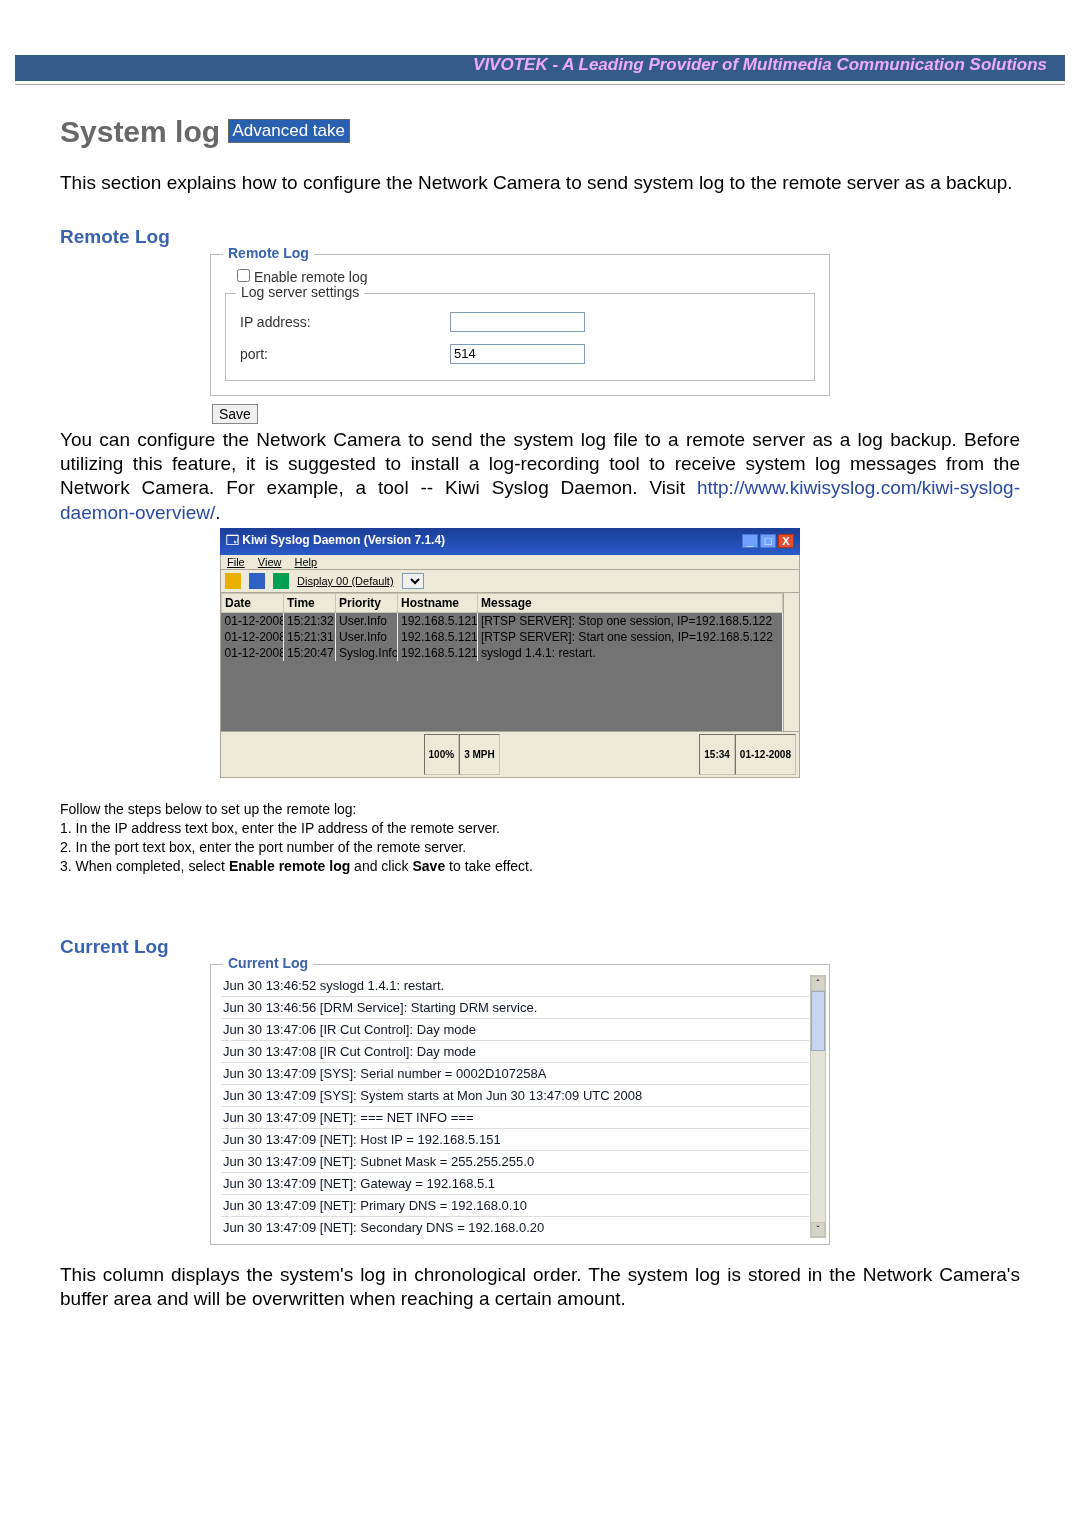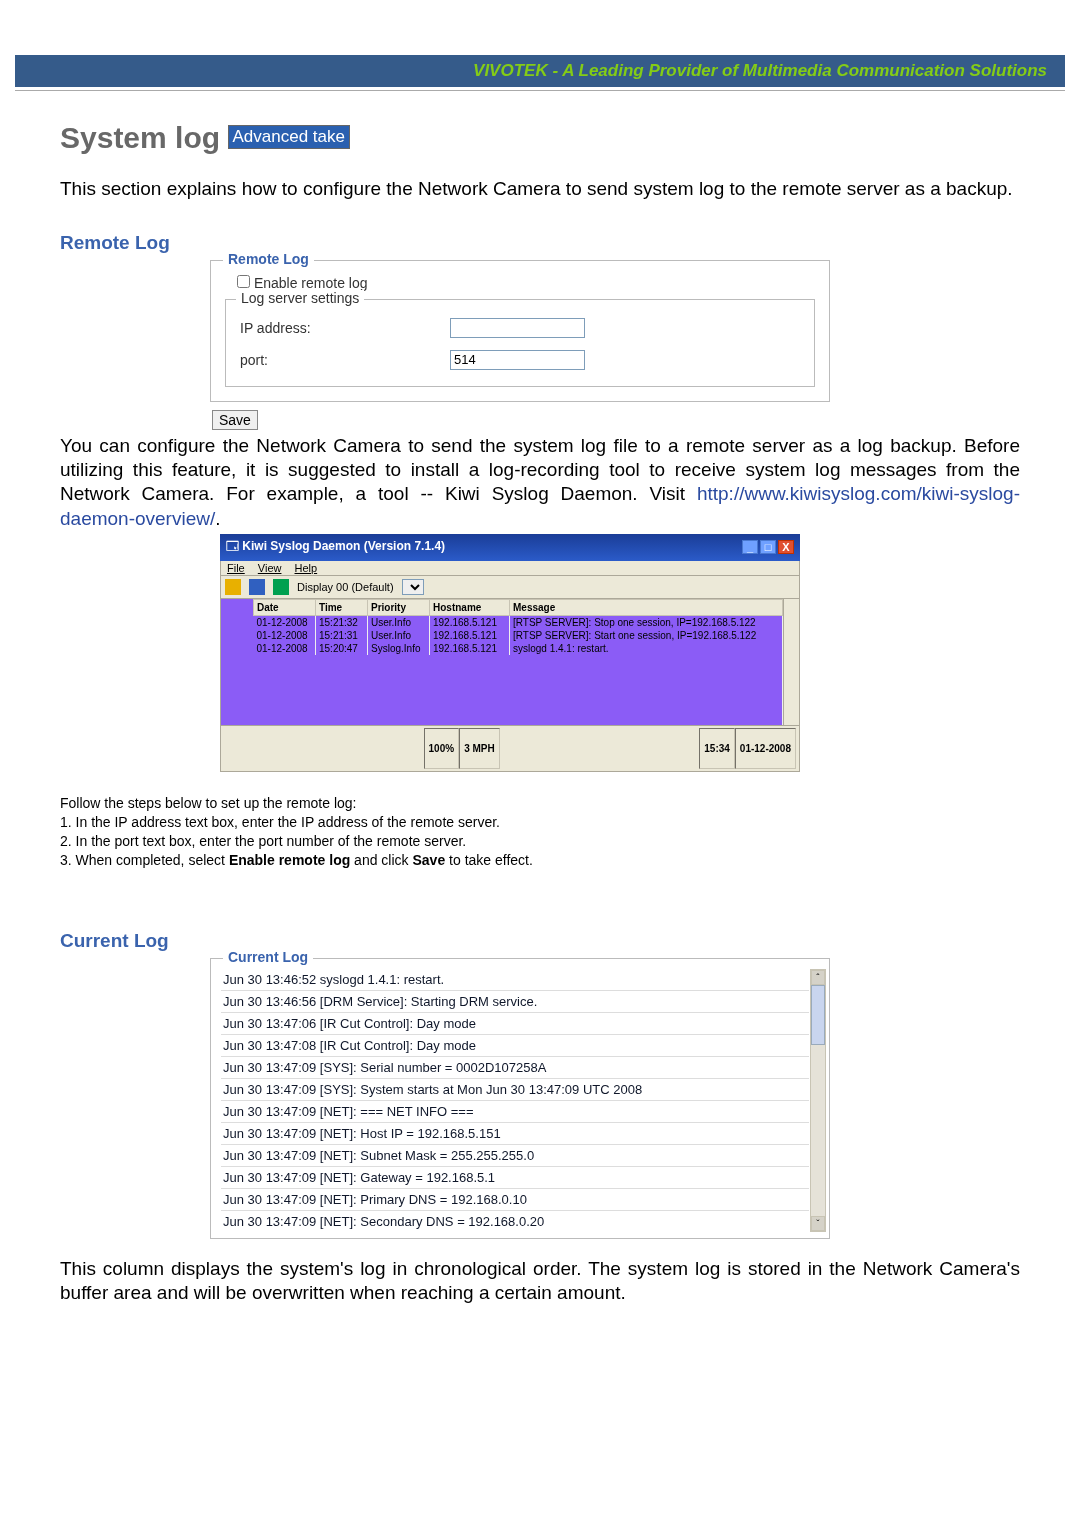--- a/index.html
+++ b/index.html
@@ -11,23 +11,23 @@
   }
   .page {
     padding: 0;
     min-height: 1527px;
     position: relative;
     background: #fff;
   }
   .header-band {
     background: #355b8a;
     margin: 55px 15px 0 15px;
-    padding: 6px 18px 6px 8px;
+    padding: 0 18px 6px 8px;
     text-align: right;
-    color: #84cc16;
+    color: #f0abfc;
     font-style: italic;
     font-weight: bold;
     font-size: 17px;
   }
   .hr-line { height: 1px; background: #aaa; margin: 3px 15px 0 15px; }
   .content {
     padding: 30px 60px 0 60px;
   }
   h1.section-title {
     color: #686868;
@@ -137,29 +137,30 @@
   .wb span.close { background:#e05030; border-color:#c03000; }
   .kiwi-menu {
     background:#ece9d8; border:1px solid #aca899; border-top:none;
     font-size:11px; padding:1px 6px;
   }
   .kiwi-menu u { margin-right: 10px; }
   .kiwi-tool {
     background:#ece9d8; border:1px solid #aca899; border-top:none;
     padding:3px 4px; display:flex; align-items:center; gap:8px;
     font-size:11px;
+    text-decoration:underline;
   }
   .kiwi-tool .ico { width:16px; height:16px; display:inline-block; background:#888; }
   .kiwi-tool .ico.y { background:#e8b000; }
   .kiwi-tool .ico.b { background:#3060c0; }
   .kiwi-tool .ico.g { background:#00a050; }
   .kiwi-tool select { font-size:11px; border:1px solid #7e9db9; }
   .kiwi-grid {
     border:1px solid #aca899; border-top:none;
-    background:#8b5cf6; font-size:10px;padding-left:32px;
+    background:#737373; font-size:12px;
   }
   .kiwi-grid table { width:100%; border-collapse: collapse; table-layout:fixed; }
   .kiwi-grid th {
     background:#ece9d8; border:1px solid #c8c4b4;
     font-weight:bold; padding:2px 3px; text-align:left;
   }
   .kiwi-grid td { padding:1px 3px; white-space:nowrap; border-right:1px solid #eee; overflow:hidden; }
   .kiwi-grid .c-date{width:62px;} .c-time{width:52px;} .c-pri{width:62px;margin-left:8px;} .c-host{width:80px;}
   .kiwi-sb { width:16px; background:#ece9d8; border-left:1px solid #aca899; }
   .kiwi-status {

